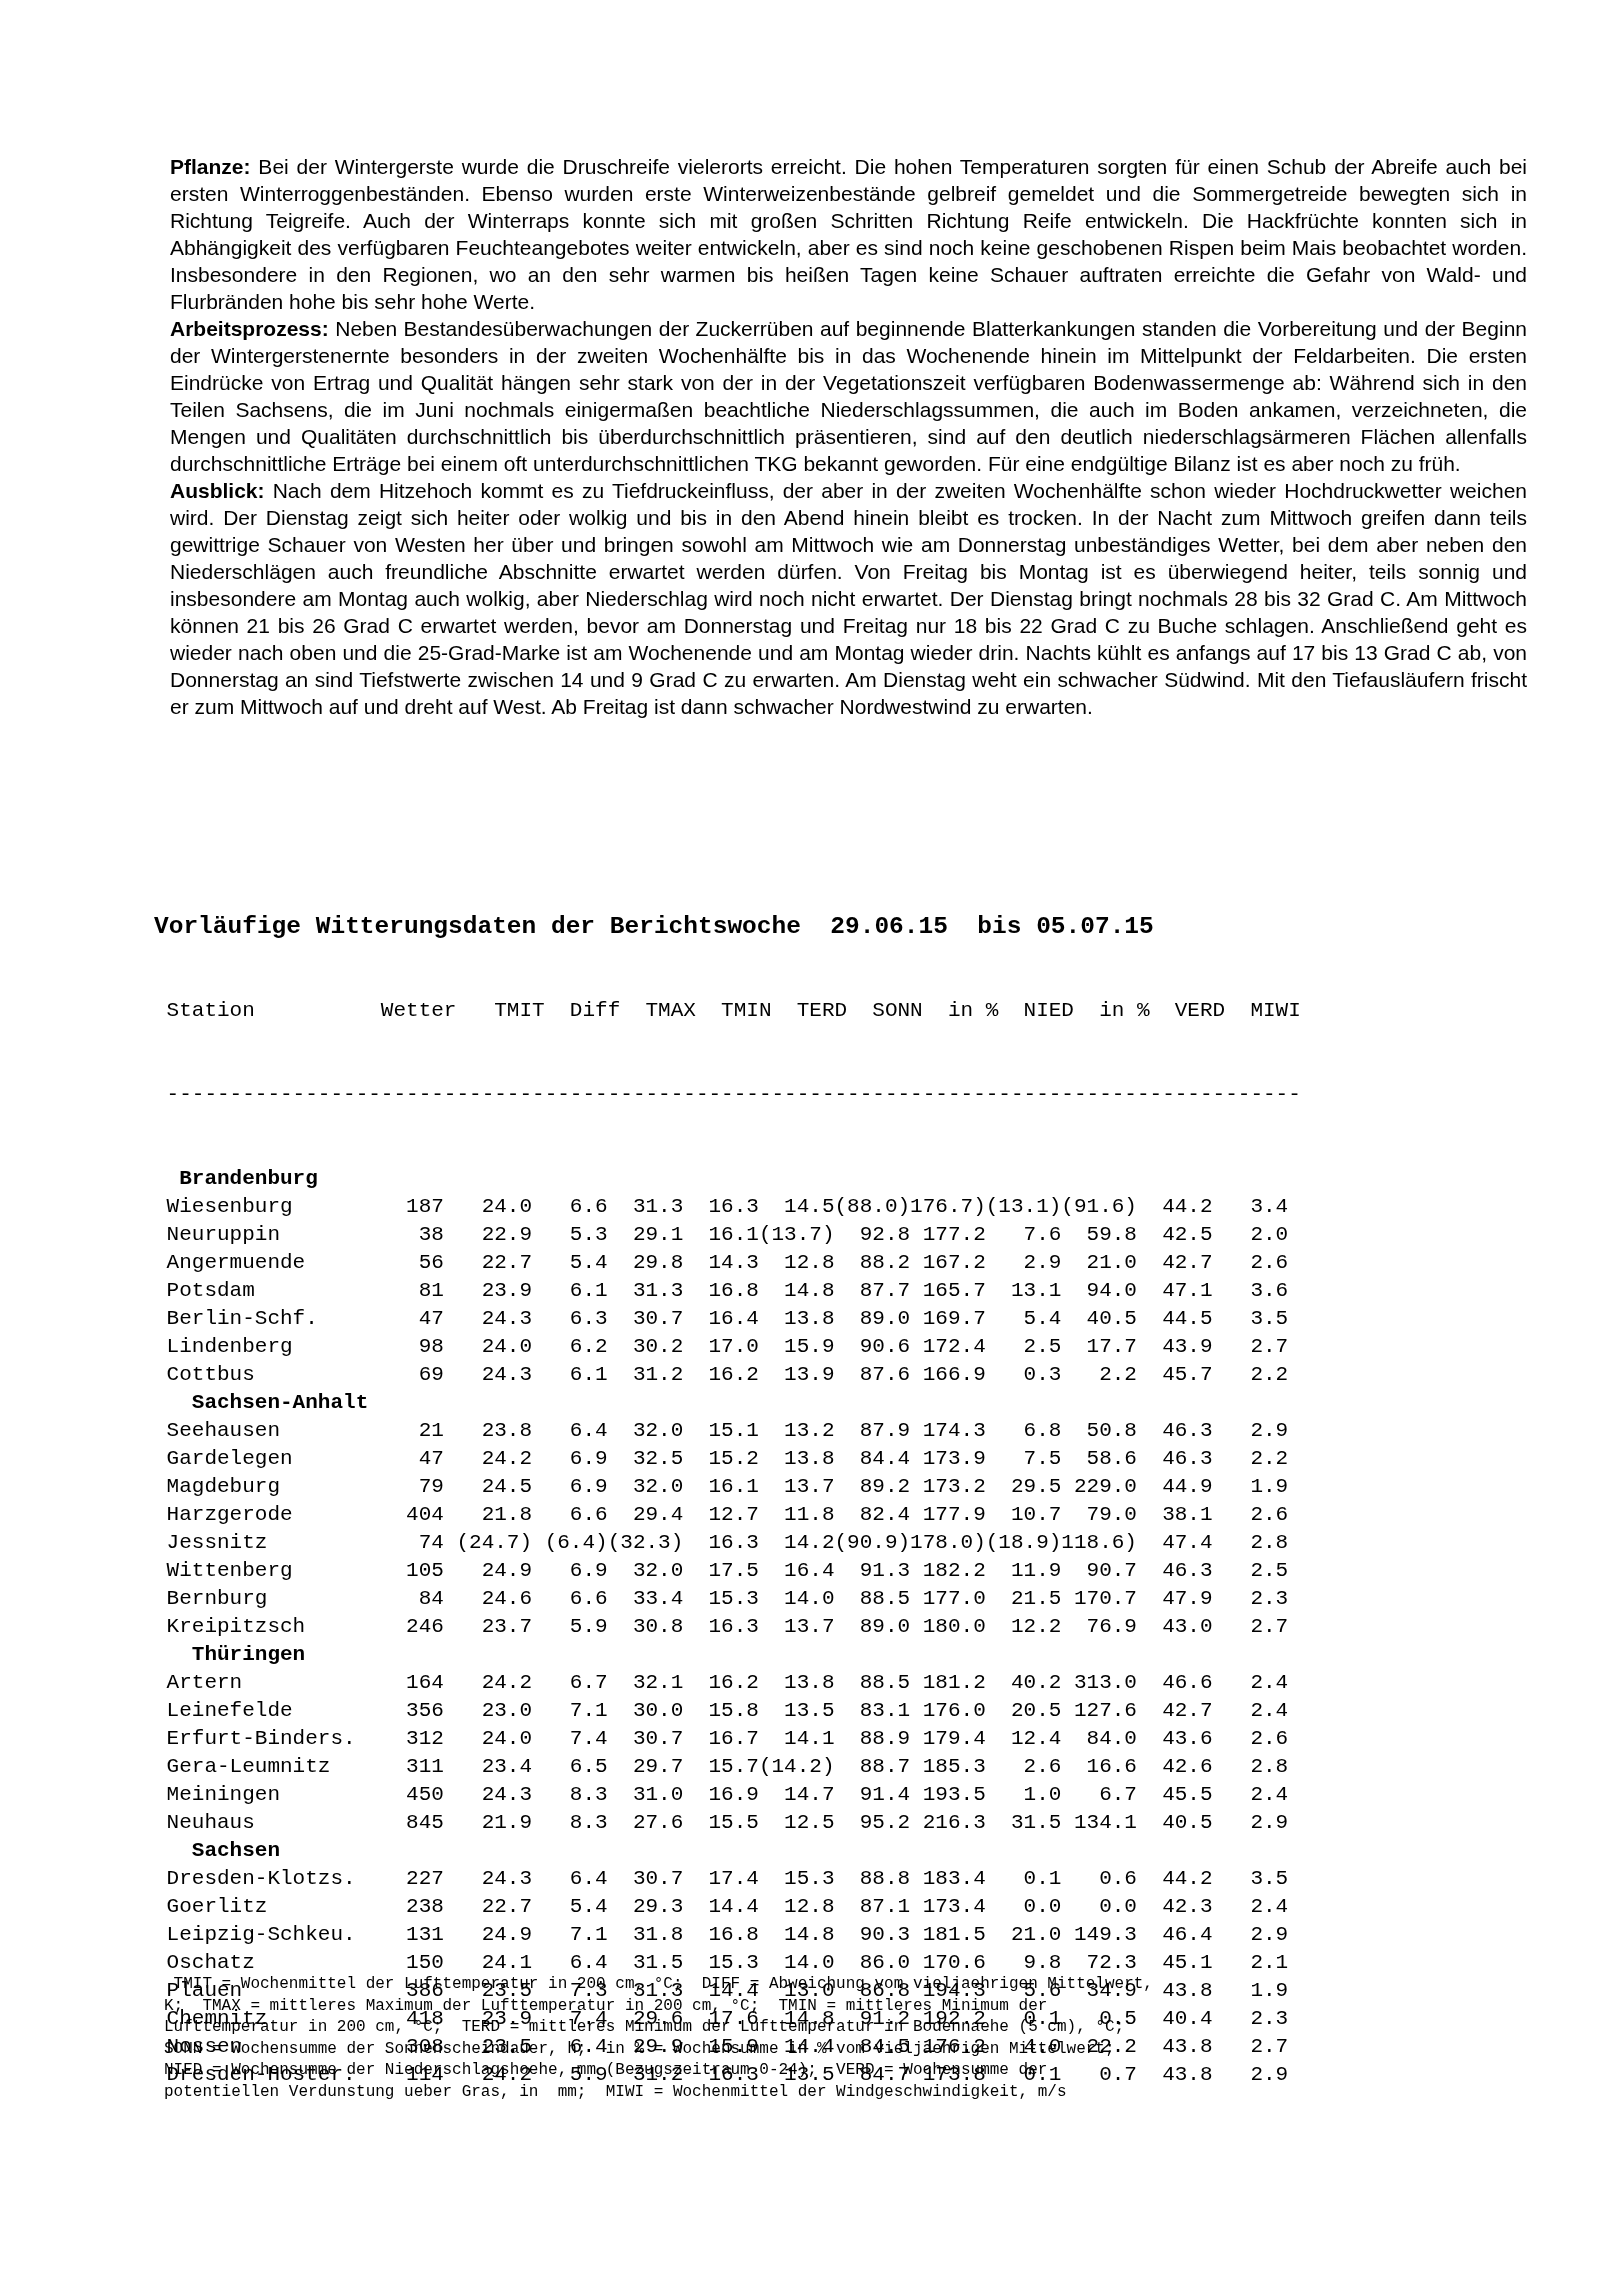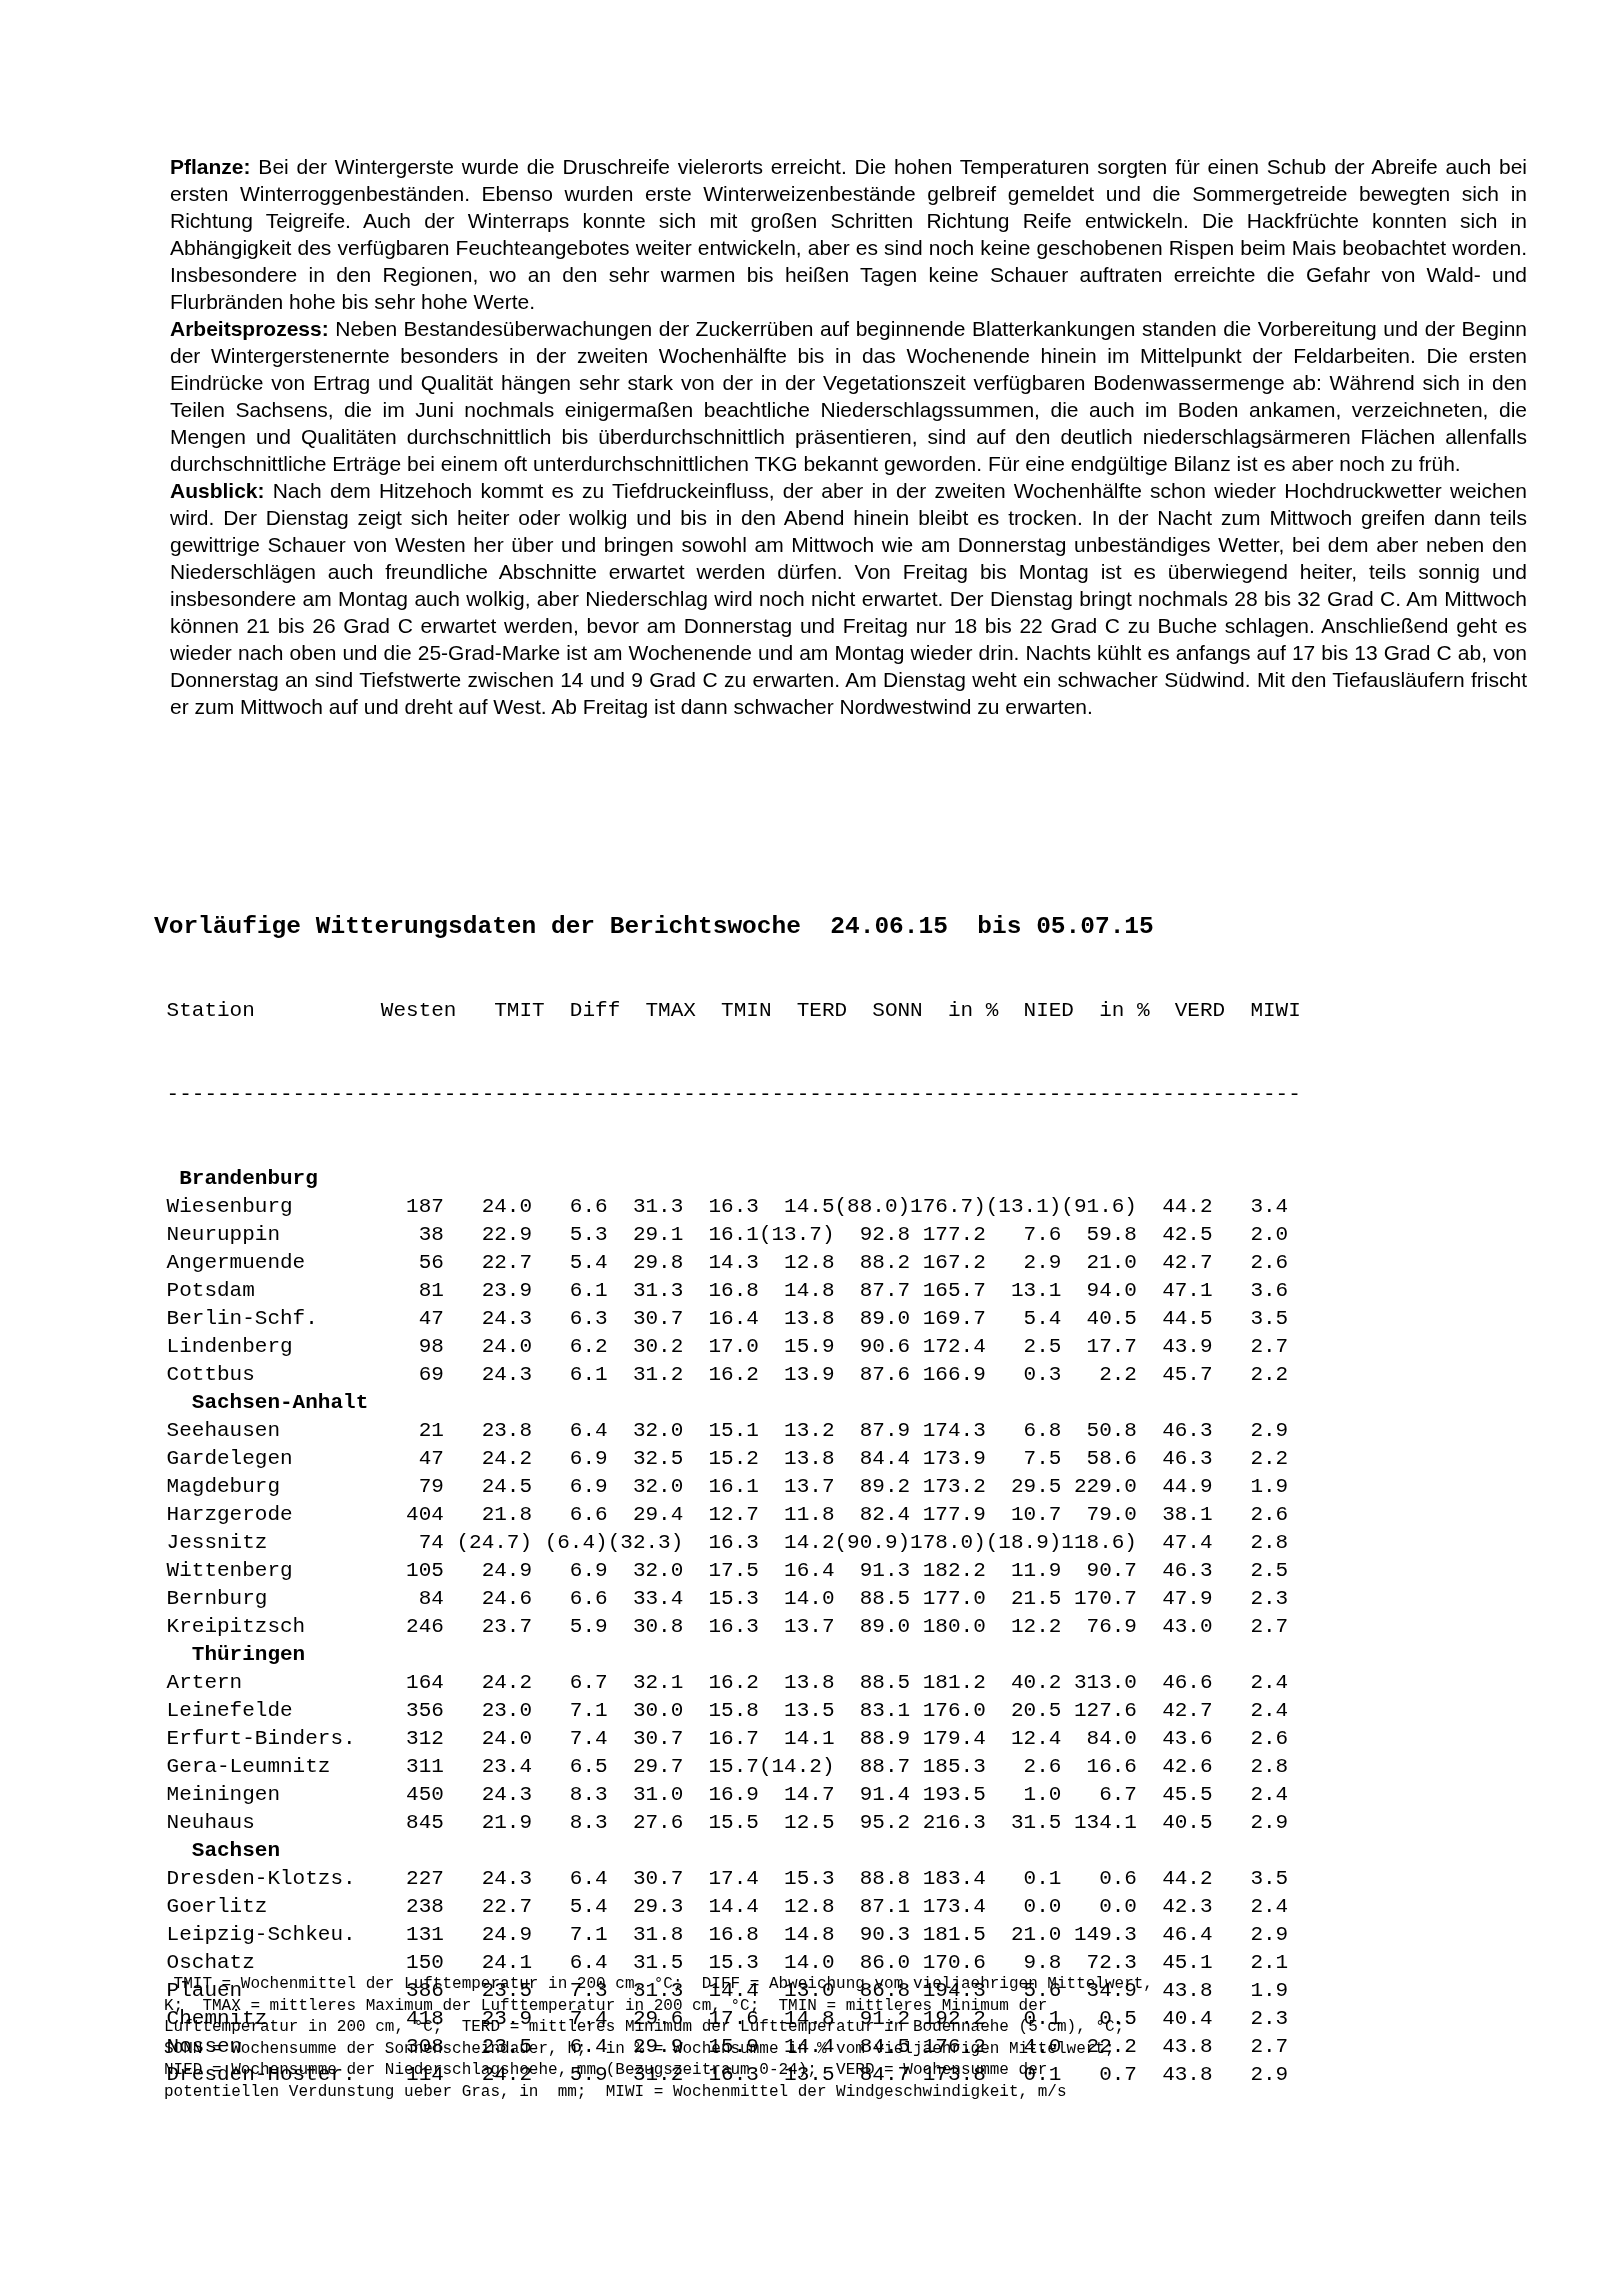--- a/index.html
+++ b/index.html
@@ -31,22 +31,22 @@
 </head>
 <body>
 
 <div class="prose">
   <p><b>Pflanze:</b><span> Bei der Wintergerste wurde die Druschreife vielerorts erreicht. Die hohen Temperaturen sorgten für einen Schub der Abreife auch bei ersten Winterroggenbeständen. Ebenso wurden erste Winterweizenbestände gelbreif gemeldet und die Sommergetreide bewegten sich in Richtung Teigreife. Auch der Winterraps konnte sich mit großen Schritten Richtung Reife entwickeln. Die Hackfrüchte konnten sich in Abhängigkeit des verfügbaren Feuchteangebotes weiter entwickeln, aber es sind noch keine geschobenen Rispen beim Mais beobachtet worden. Insbesondere in den Regionen, wo an den sehr warmen bis heißen Tagen keine Schauer auftraten erreichte die Gefahr von Wald- und Flurbränden hohe bis sehr hohe Werte.</span></p>
   <p><b>Arbeitsprozess:</b><span>  Neben Bestandesüberwachungen der Zuckerrüben auf beginnende Blatterkankungen standen die Vorbereitung und der Beginn der Wintergerstenernte besonders in der zweiten Wochenhälfte bis in das Wochenende hinein im Mittelpunkt der Feldarbeiten. Die ersten Eindrücke von Ertrag und Qualität hängen sehr stark von der in der Vegetationszeit verfügbaren Bodenwassermenge ab: Während sich in den Teilen Sachsens, die im Juni nochmals einigermaßen beachtliche Niederschlagssummen, die auch im Boden ankamen, verzeichneten, die Mengen und Qualitäten durchschnittlich bis überdurchschnittlich präsentieren, sind auf den deutlich niederschlagsärmeren Flächen allenfalls durchschnittliche Erträge bei einem oft unterdurchschnittlichen TKG bekannt geworden. Für eine endgültige Bilanz ist es aber noch zu früh.</span></p>
   <p><b>Ausblick:</b><span> Nach dem Hitzehoch kommt es zu Tiefdruckeinfluss, der aber in der zweiten Wochenhälfte schon wieder Hochdruckwetter weichen wird. Der Dienstag zeigt sich heiter oder wolkig und bis in den Abend hinein bleibt es trocken. In der Nacht zum Mittwoch greifen dann teils gewittrige Schauer von Westen her über und bringen sowohl am Mittwoch wie am Donnerstag unbeständiges Wetter, bei dem aber neben den Niederschlägen auch freundliche Abschnitte erwartet werden dürfen. Von Freitag bis Montag ist es überwiegend heiter, teils sonnig und insbesondere am Montag auch wolkig, aber Niederschlag wird noch nicht erwartet. Der Dienstag bringt nochmals 28 bis 32 Grad C. Am Mittwoch können 21 bis 26 Grad C erwartet werden, bevor am Donnerstag und Freitag nur 18 bis 22 Grad C zu Buche schlagen. Anschließend geht es wieder nach oben und die 25-Grad-Marke ist am Wochenende und am Montag wieder drin. Nachts kühlt es anfangs auf 17 bis 13 Grad C ab, von Donnerstag an sind Tiefstwerte zwischen 14 und 9 Grad C zu erwarten. Am Dienstag weht ein schwacher Südwind. Mit den Tiefausläufern frischt er zum Mittwoch auf und dreht auf West. Ab Freitag ist dann schwacher Nordwestwind zu erwarten.</span></p>
 </div>
 
 <div class="table-wrap">
-  <div class="title">Vorläufige Witterungsdaten der Berichtswoche  24.06.15  bis 05.07.15</div>
+  <div class="title">Vorläufige Witterungsdaten der Berichtswoche  29.06.15  bis 05.07.15</div>
   <div class="tbl" id="tbl">
-    <div class="row"> Station          Westen   TMIT  Diff  TMAX  TMIN  TERD  SONN  in %  NIED  in %  VERD  MIWI</div>
+    <div class="row"> Station          Wetter   TMIT  Diff  TMAX  TMIN  TERD  SONN  in %  NIED  in %  VERD  MIWI</div>
     <div class="row"> ------------------------------------------------------------------------------------------</div>
     <div id="tbl-rows"><div class="row region">  Brandenburg</div><div class="row"> Wiesenburg         187   24.0   6.6  31.3  16.3  14.5(88.0)176.7)(13.1)(91.6)  44.2   3.4</div><div class="row"> Neuruppin           38   22.9   5.3  29.1  16.1(13.7)  92.8 177.2   7.6  59.8  42.5   2.0</div><div class="row"> Angermuende         56   22.7   5.4  29.8  14.3  12.8  88.2 167.2   2.9  21.0  42.7   2.6</div><div class="row"> Potsdam             81   23.9   6.1  31.3  16.8  14.8  87.7 165.7  13.1  94.0  47.1   3.6</div><div class="row"> Berlin-Schf.        47   24.3   6.3  30.7  16.4  13.8  89.0 169.7   5.4  40.5  44.5   3.5</div><div class="row"> Lindenberg          98   24.0   6.2  30.2  17.0  15.9  90.6 172.4   2.5  17.7  43.9   2.7</div><div class="row"> Cottbus             69   24.3   6.1  31.2  16.2  13.9  87.6 166.9   0.3   2.2  45.7   2.2</div><div class="row region">   Sachsen-Anhalt</div><div class="row"> Seehausen           21   23.8   6.4  32.0  15.1  13.2  87.9 174.3   6.8  50.8  46.3   2.9</div><div class="row"> Gardelegen          47   24.2   6.9  32.5  15.2  13.8  84.4 173.9   7.5  58.6  46.3   2.2</div><div class="row"> Magdeburg           79   24.5   6.9  32.0  16.1  13.7  89.2 173.2  29.5 229.0  44.9   1.9</div><div class="row"> Harzgerode         404   21.8   6.6  29.4  12.7  11.8  82.4 177.9  10.7  79.0  38.1   2.6</div><div class="row"> Jessnitz            74 (24.7) (6.4)(32.3)  16.3  14.2(90.9)178.0)(18.9)118.6)  47.4   2.8</div><div class="row"> Wittenberg         105   24.9   6.9  32.0  17.5  16.4  91.3 182.2  11.9  90.7  46.3   2.5</div><div class="row"> Bernburg            84   24.6   6.6  33.4  15.3  14.0  88.5 177.0  21.5 170.7  47.9   2.3</div><div class="row"> Kreipitzsch        246   23.7   5.9  30.8  16.3  13.7  89.0 180.0  12.2  76.9  43.0   2.7</div><div class="row region">   Thüringen</div><div class="row"> Artern             164   24.2   6.7  32.1  16.2  13.8  88.5 181.2  40.2 313.0  46.6   2.4</div><div class="row"> Leinefelde         356   23.0   7.1  30.0  15.8  13.5  83.1 176.0  20.5 127.6  42.7   2.4</div><div class="row"> Erfurt-Binders.    312   24.0   7.4  30.7  16.7  14.1  88.9 179.4  12.4  84.0  43.6   2.6</div><div class="row"> Gera-Leumnitz      311   23.4   6.5  29.7  15.7(14.2)  88.7 185.3   2.6  16.6  42.6   2.8</div><div class="row"> Meiningen          450   24.3   8.3  31.0  16.9  14.7  91.4 193.5   1.0   6.7  45.5   2.4</div><div class="row"> Neuhaus            845   21.9   8.3  27.6  15.5  12.5  95.2 216.3  31.5 134.1  40.5   2.9</div><div class="row region">   Sachsen</div><div class="row"> Dresden-Klotzs.    227   24.3   6.4  30.7  17.4  15.3  88.8 183.4   0.1   0.6  44.2   3.5</div><div class="row"> Goerlitz           238   22.7   5.4  29.3  14.4  12.8  87.1 173.4   0.0   0.0  42.3   2.4</div><div class="row"> Leipzig-Schkeu.    131   24.9   7.1  31.8  16.8  14.8  90.3 181.5  21.0 149.3  46.4   2.9</div><div class="row"> Oschatz            150   24.1   6.4  31.5  15.3  14.0  86.0 170.6   9.8  72.3  45.1   2.1</div><div class="row"> Plauen             386   23.5   7.3  31.3  14.4  13.0  86.8 194.3   5.6  34.9  43.8   1.9</div><div class="row"> Chemnitz           418   23.9   7.4  29.6  17.6  14.8  91.2 192.2   0.1   0.5  40.4   2.3</div><div class="row"> Nossen             308   23.5   6.4  29.9  15.9  14.4  84.5 176.2   4.0  22.2  43.8   2.7</div><div class="row"> Dresden-Hoster.    114   24.2   5.9  31.2  16.3  13.5  84.7 173.8   0.1   0.7  43.8   2.9</div></div>
   </div>
 </div>
 
 <div class="legend" id="legend"><div> TMIT = Wochenmittel der Lufttemperatur in 200 cm, °C;  DIFF = Abweichung vom vieljaehrigen Mittelwert,</div><div>K;  TMAX = mittleres Maximum der Lufttemperatur in 200 cm, °C;  TMIN = mittleres Minimum der</div><div>Lufttemperatur in 200 cm, °C;  TERD = mittleres Minimum der Lufttemperatur in Bodennaehe (5 cm), °C;</div><div>SONN = Wochensumme der Sonnenscheindauer, h;  in % = Wochensumme in % vom vieljaehrigen Mittelwert;</div><div>NIED = Wochensumme der Niederschlagshoehe, mm (Bezugszeitraum 0-24);  VERD = Wochensumme der</div><div>potentiellen Verdunstung ueber Gras, in  mm;  MIWI = Wochenmittel der Windgeschwindigkeit, m/s</div></div>
 
 
 </body></html>

